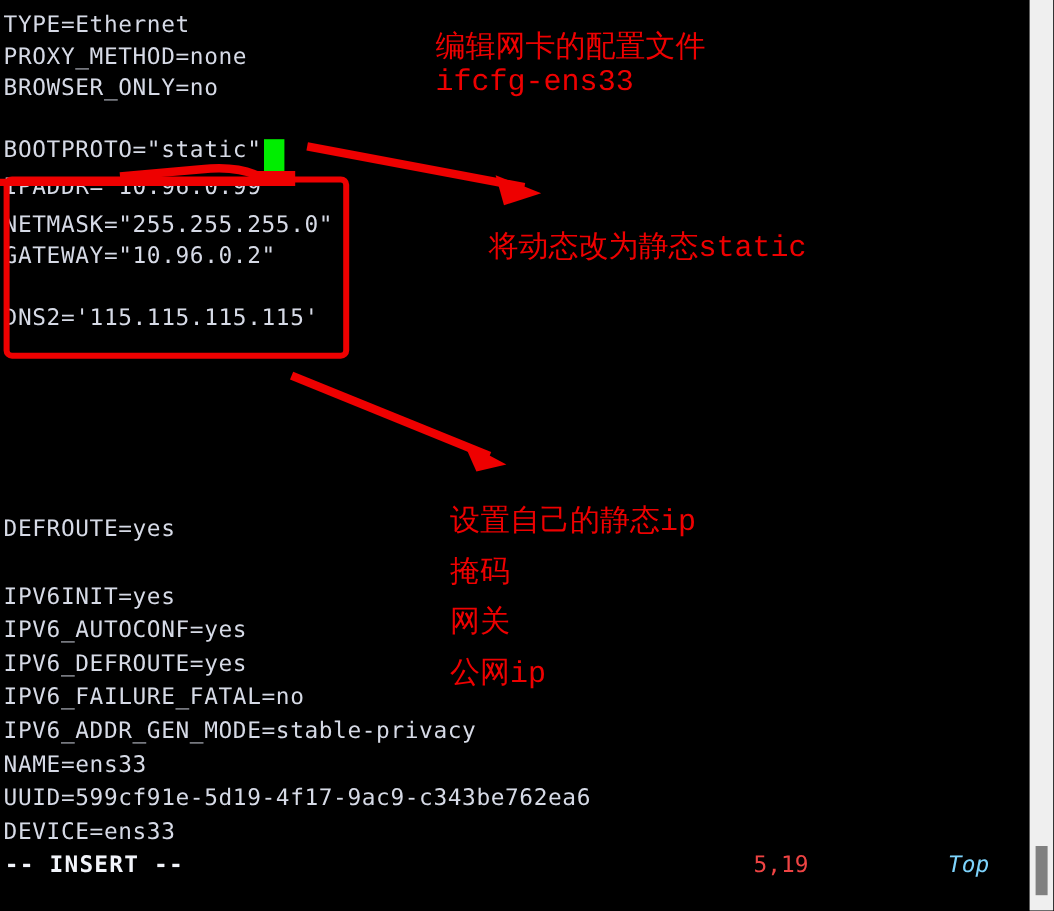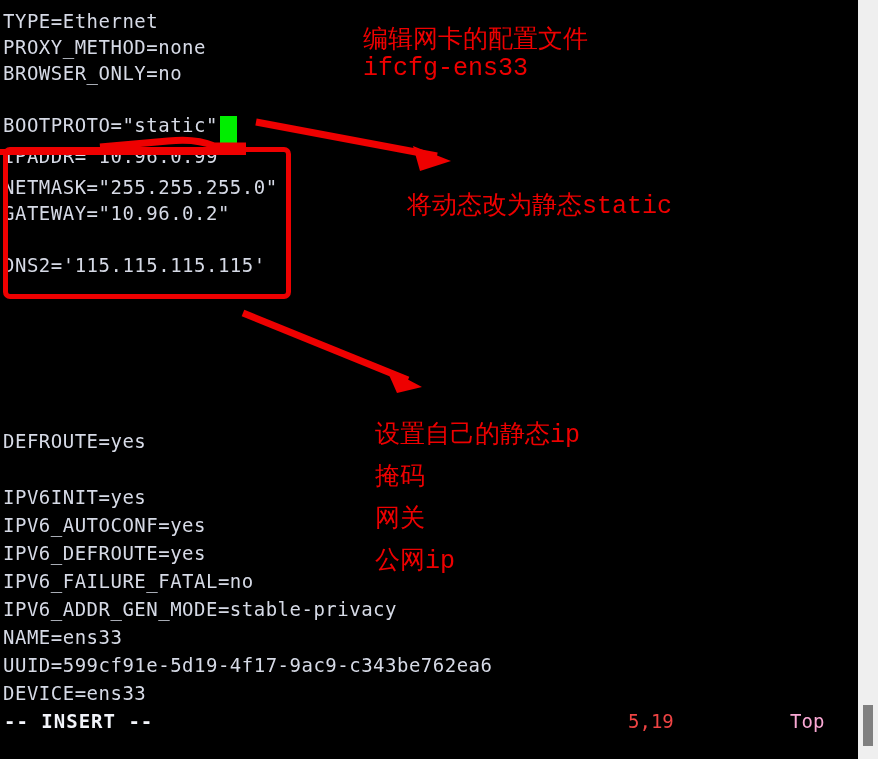--- a/index.html
+++ b/index.html
@@ -66,23 +66,24 @@
     color: #ef4444;
     white-space: pre;
     font-family: "DejaVu Sans Mono", "Liberation Mono", monospace;
   }
   #status-scroll {
     position: absolute;
     left: 790px;
     top: 0;
     font-size: 19px;
     line-height: 30px;
-    color: #f9a8d4;
-    white-space: pre;
-    font-family: "DejaVu Sans Mono", "Liberation Mono", monospace;
+    color: #7dd3fc;
+    white-space: pre;
+    font-family: "DejaVu Sans Mono", "Liberation Mono", monospace;
+    font-style: italic;
   }
 
   
   #cursor-block {
     position: absolute;
     left: 220px;
     top: 116px;
     width: 17px;
     height: 30px;
     background: #00ee00;

